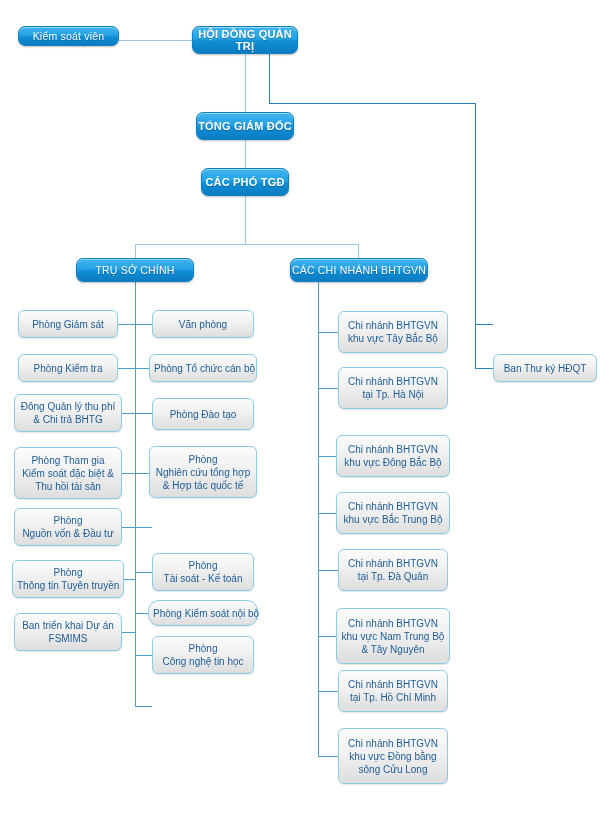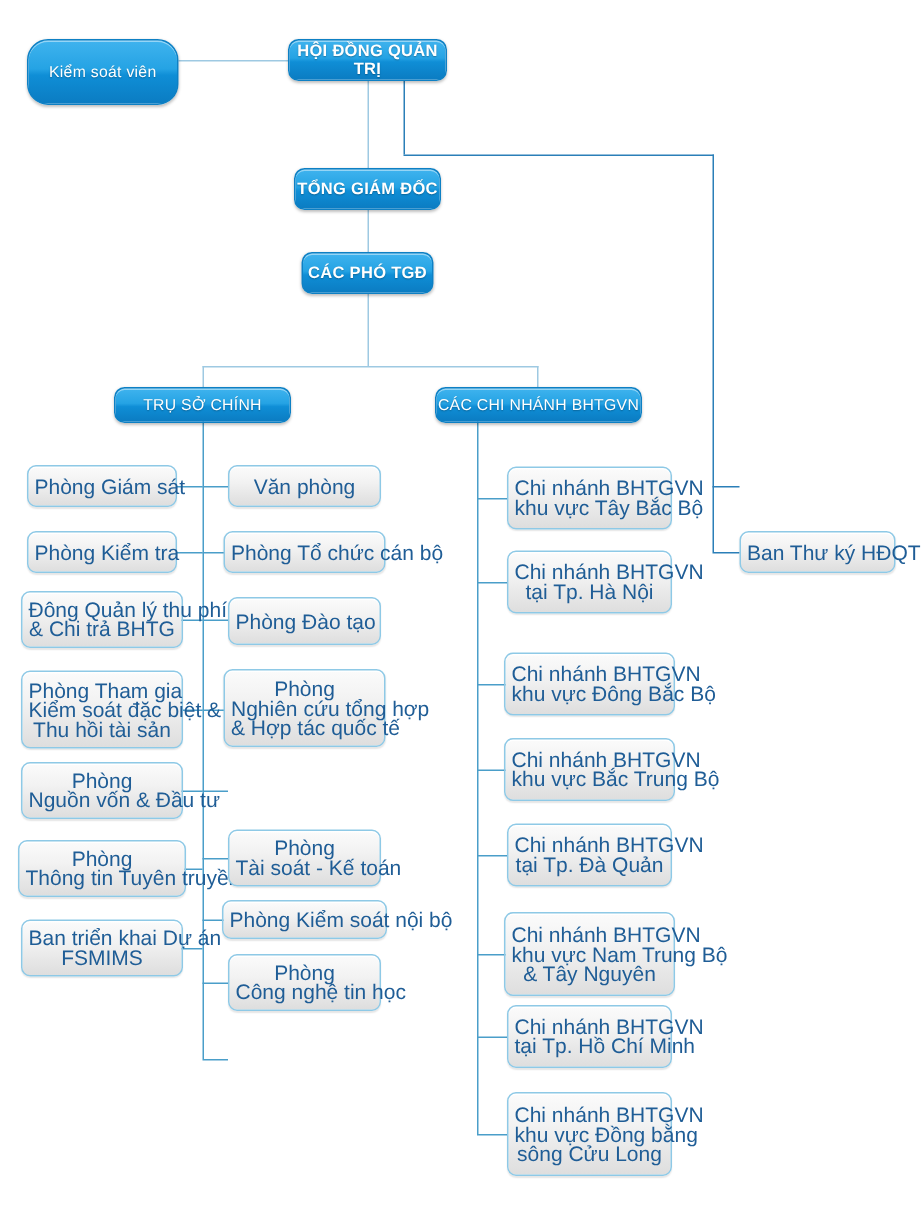--- a/index.html
+++ b/index.html
@@ -44,21 +44,21 @@
   }
   .node.primary.small{font-size:10.5px;font-weight:normal;}
 
   
   .node.secondary{
     background:linear-gradient(180deg,#fbfbfb 0%,#f2f2f2 40%,#e6e6e6 75%,#dedede 100%);
     border:1px solid #8ec9e6;
     border-radius:6px;
     box-shadow:0 1px 1px rgba(0,0,0,.10), inset 0 1px 0 rgba(255,255,255,.9);
     color:#1f5d96;
-    font-size:14px;
+    font-size:10px;
     line-height:13px;
     padding:2px 4px;
   }
   .node.secondary .txt{display:block;width:100%;}
   .node.secondary .ln{display:block;white-space:nowrap;}
 </style>
 </head>
 <body>
 
 <div id="chart">
@@ -104,21 +104,21 @@
   <div class="line v spine" style="left:318px;top:281px;height:475px;"></div>
   <div class="line h spine" style="left:318px;top:332px;width:20px;"></div>
   <div class="line h spine" style="left:318px;top:388px;width:20px;"></div>
   <div class="line h spine" style="left:318px;top:456px;width:20px;"></div>
   <div class="line h spine" style="left:318px;top:513px;width:20px;"></div>
   <div class="line h spine" style="left:318px;top:570px;width:20px;"></div>
   <div class="line h spine" style="left:318px;top:636px;width:20px;"></div>
   <div class="line h spine" style="left:318px;top:691px;width:20px;"></div>
   <div class="line h spine" style="left:318px;top:756px;width:20px;"></div>
 
-  <div class="node primary small" style="left:18px;top:26px;width:101px;height:44px;border-radius:14px;">
+  <div class="node primary small" style="left:18px;top:26px;width:101px;height:20px;">
     <span>Kiểm soát viên</span>
   </div>
 
   <div class="node primary" style="left:192px;top:26px;width:106px;height:28px;">
     <span>HỘI ĐỒNG QUẢN TRỊ</span>
   </div>
 
   <div class="node primary" style="left:196px;top:112px;width:98px;height:28px;">
     <span>TỔNG GIÁM ĐỐC</span>
   </div>
@@ -204,21 +204,21 @@
         <span class="ln">Nghiên cứu tổng hợp</span>
         <span class="ln">&amp; Hợp tác quốc tế</span>
       </span>
   </div>
   <div class="node secondary" style="left:152px;top:553px;width:102px;height:38px;">
     <span class="txt">
         <span class="ln">Phòng</span>
         <span class="ln">Tài soát - Kế toán</span>
       </span>
   </div>
-  <div class="node secondary" style="left:148px;top:600px;width:110px;height:26px;">
+  <div class="node secondary" style="left:148px;top:600px;width:110px;height:26px;border-radius:11px;">
     <span class="txt">
         <span class="ln">Phòng Kiểm soát nội bộ</span>
       </span>
   </div>
   <div class="node secondary" style="left:152px;top:636px;width:102px;height:38px;">
     <span class="txt">
         <span class="ln">Phòng</span>
         <span class="ln">Công nghệ tin học</span>
       </span>
   </div>

